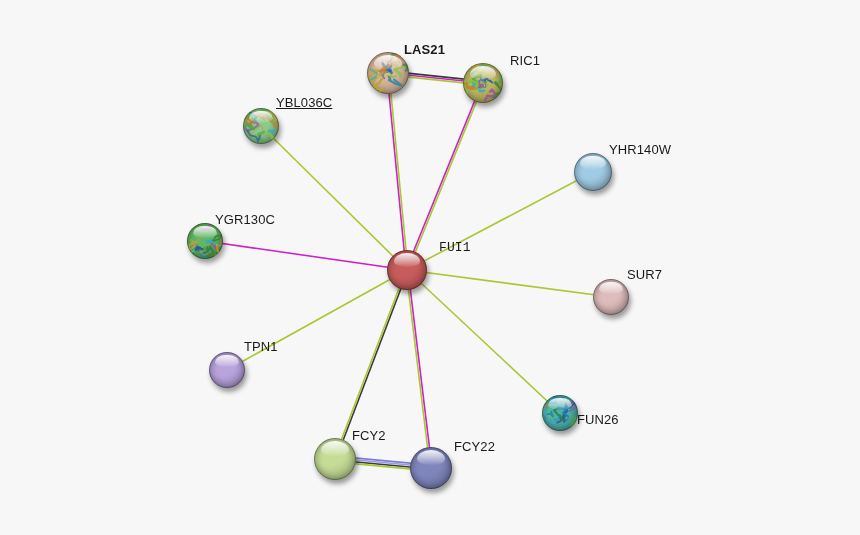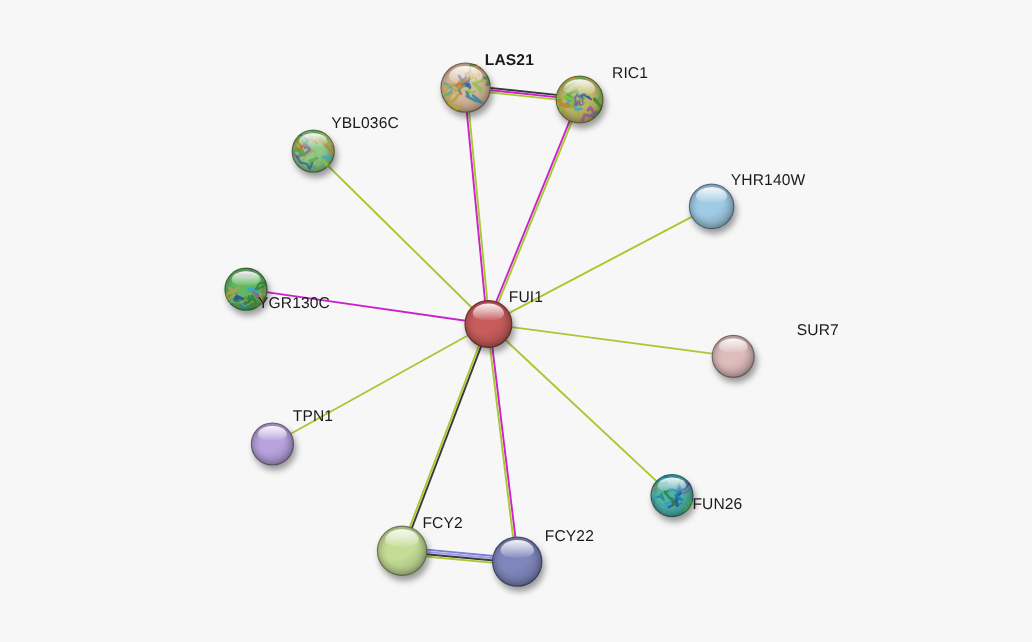--- a/index.html
+++ b/index.html
@@ -274,25 +274,25 @@
             <polyline points="24.1,14.6 22.7,18.6 21.2,21.8 21.6,22.9 22.3,23.8 22.3,26.7" fill="none" stroke="#2b55a0" stroke-width="2.14" stroke-linecap="round" stroke-linejoin="round" opacity="0.94"></polyline>
             <polyline points="17.1,13.7 16.2,12.8 22.9,13.9 26.1,12.8 20.9,18.0 26.4,21.5" fill="none" stroke="#1f7fa8" stroke-width="2.05" stroke-linecap="round" stroke-linejoin="round" opacity="0.94"></polyline>
             <polyline points="3.4,22.2 3.1,24.0 2.0,19.7 8.5,18.7 11.0,21.7 9.1,16.6" fill="none" stroke="#1f7fa8" stroke-width="2.03" stroke-linecap="round" stroke-linejoin="round" opacity="0.79"></polyline>
             <polyline points="15.6,23.9 10.4,27.9 5.5,22.8 2.0,18.0 4.3,18.7 2.0,13.9" fill="none" stroke="#3aa7c4" stroke-width="2.47" stroke-linecap="round" stroke-linejoin="round" opacity="0.70"></polyline>
           </svg></div>
         <div class="node-gloss"></div>
         <div class="node-rim"></div>
       </div>
     </div>
   <div id="label-layer">
-      <div class="node-label" style="left: 424px; top: 241px;">FUI1</div>
+      <div class="node-label" style="left: 439px; top: 241px; font-family: Liberation Mono, monospace;">FUI1</div>
       <div class="node-label" style="left: 404px; top: 43px; font-weight: bold;">LAS21</div>
       <div class="node-label" style="left: 510px; top: 54px;">RIC1</div>
-      <div class="node-label" style="left: 276px; top: 96px;">YBL036C</div>
+      <div class="node-label" style="left: 276px; top: 96px; text-decoration: underline;">YBL036C</div>
       <div class="node-label" style="left: 609px; top: 143px; text-align: center;">YHR140W</div>
-      <div class="node-label" style="left: 215px; top: 213px; margin-top: 33px;">YGR130C</div>
-      <div class="node-label" style="left: 627px; top: 268px; margin-left: 37px;">SUR7</div>
+      <div class="node-label" style="left: 215px; top: 213px;">YGR130C</div>
+      <div class="node-label" style="left: 627px; top: 268px;">SUR7</div>
       <div class="node-label" style="left: 244px; top: 340px;">TPN1</div>
       <div class="node-label" style="left: 352px; top: 429px;">FCY2</div>
       <div class="node-label" style="left: 454px; top: 440px;">FCY22</div>
       <div class="node-label" style="left: 577px; top: 385px; margin-top: 28px;">FUN26</div>
     </div>
 </div>
 
 </body></html>

